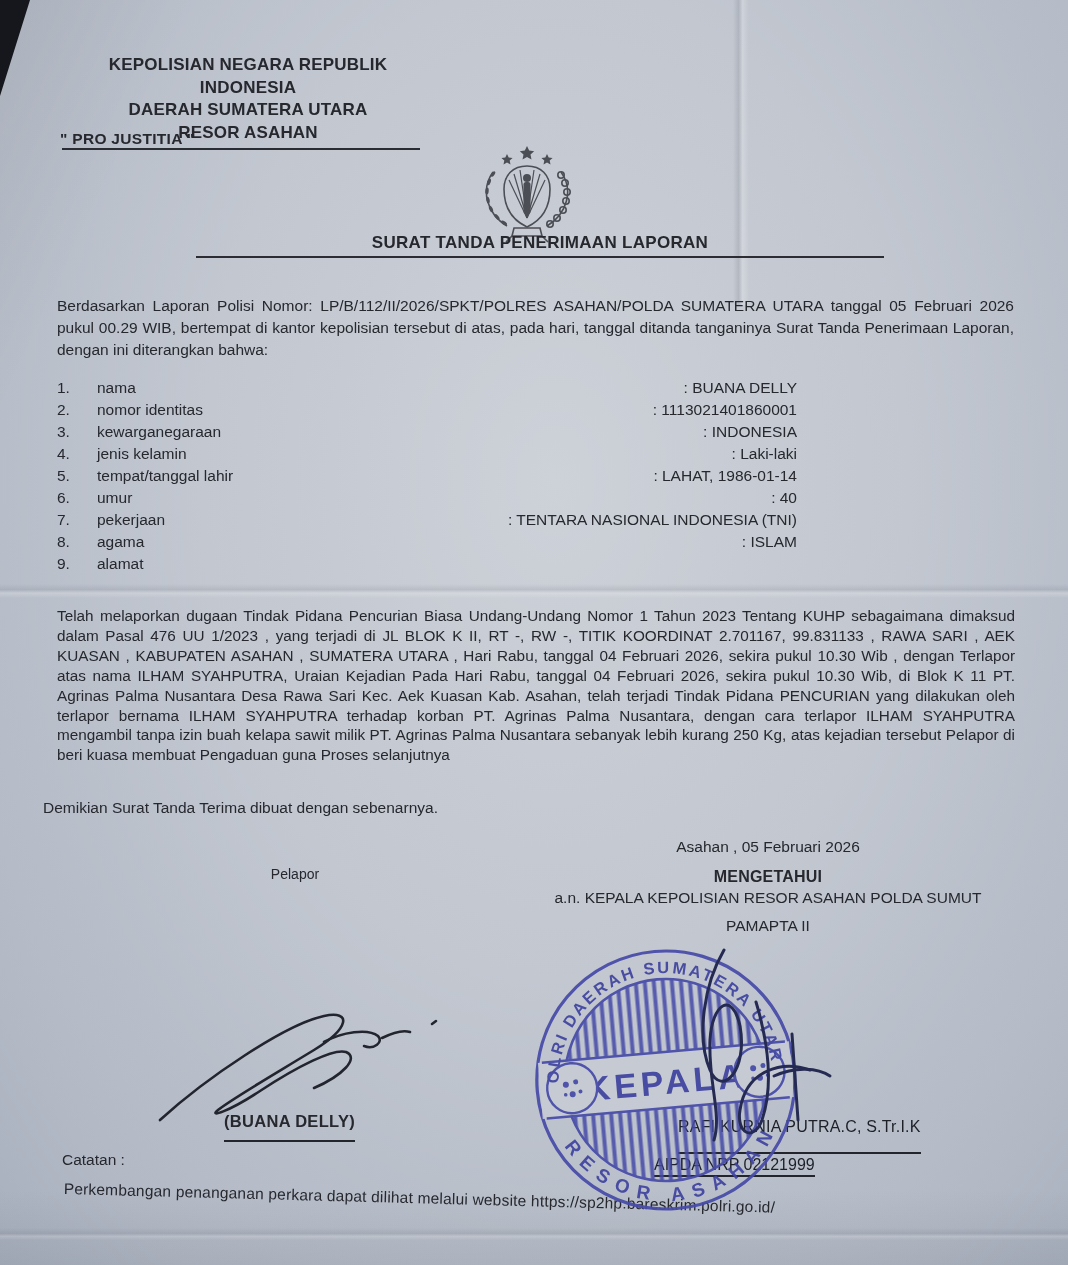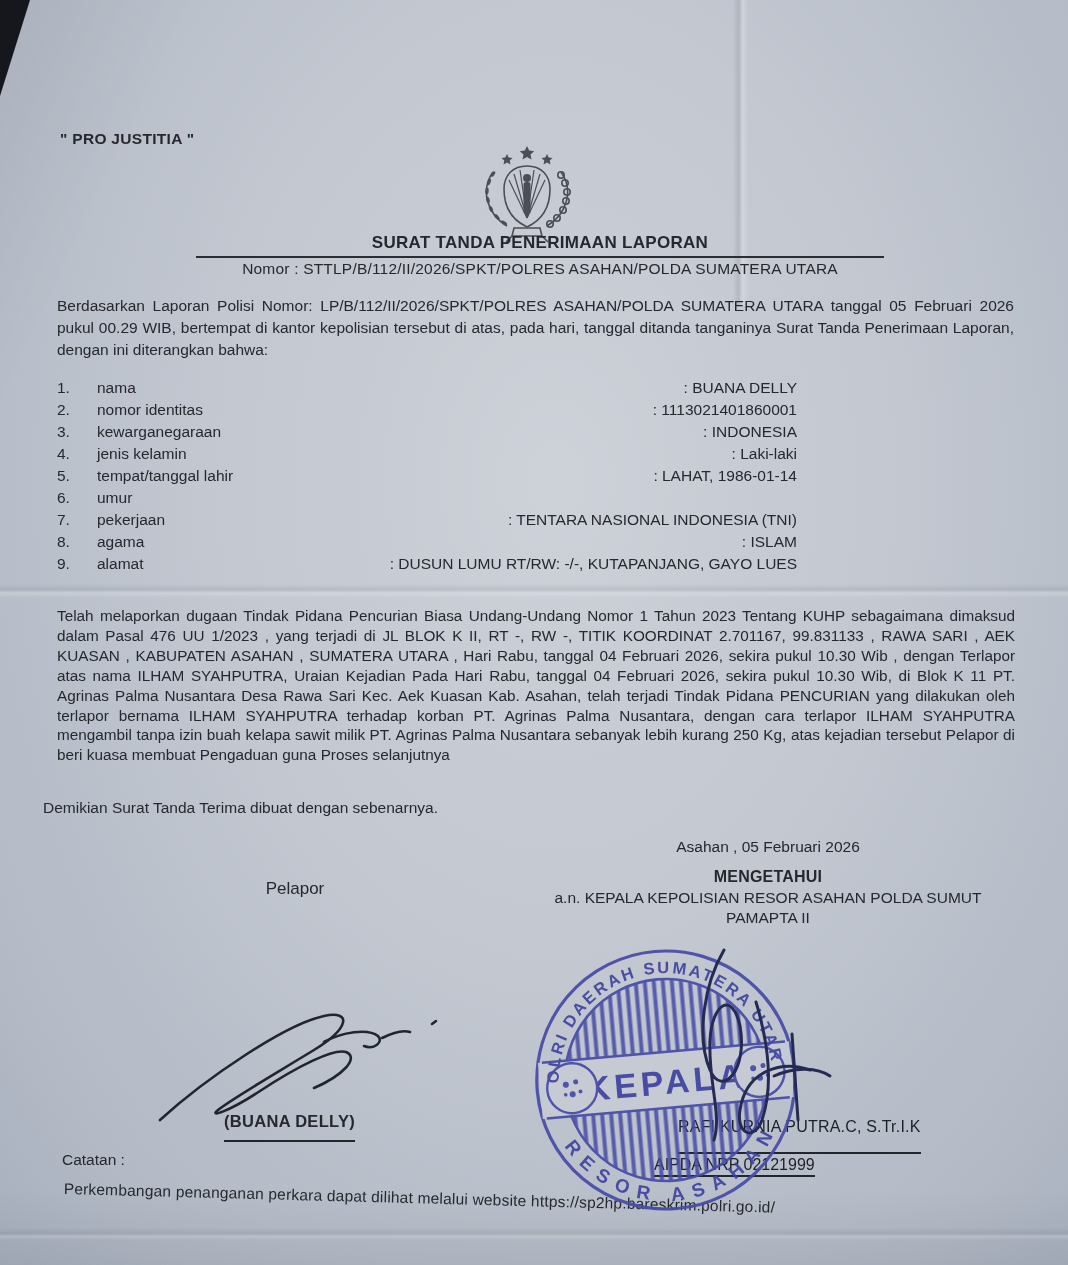--- a/index.html
+++ b/index.html
@@ -48,22 +48,22 @@
   .frow{display:flex;line-height:22px;}
   .fno{width:40px;flex:none;}
   .flabel{width:198px;flex:none;}
   .fval{flex:1;white-space:nowrap;text-align:right;}
 
   .closing{left:43px;top:799px;font-size:15.5px;}
 
   .sign-right{left:525px;top:838px;width:486px;text-align:center;font-size:15.5px;}
   .mengetahui{font-weight:bold;font-size:16px;margin-top:12px;letter-spacing:.2px;}
   .an-line{margin-top:3px;}
-  .pamapta{margin-top:2px;}
-  .pelapor{left:232px;top:866px;width:126px;text-align:center;font-size:17px;margin-top:13px;}
+  .pamapta{margin-top:10px;}
+  .pelapor{left:232px;top:866px;width:126px;text-align:center;font-size:14px;}
 
   .sig-left{left:146px;top:992px;z-index:6;}
   .buana{left:224px;top:1112px;font-size:16.5px;font-weight:bold;letter-spacing:.3px;
     border-bottom:2.5px solid #23252c;padding-bottom:9px;z-index:2;}
 
   .officer{left:638px;top:1118px;z-index:2;color:#1d2027;}
   .officer .name{font-size:16px;letter-spacing:.2px;border-bottom:2.5px solid #23252c;padding-bottom:16px;display:inline-block;margin-left:40px;}
   .officer .rank{font-size:16px;margin-top:2px;margin-left:16px;border-bottom:2px solid #23252c;padding-bottom:1px;display:inline-block;}
 
   .stamp{left:532px;top:946px;z-index:4;opacity:.93;transform:rotate(-5deg);}
@@ -77,20 +77,26 @@
 </head>
 <body>
 
 <div class="photo">
 
   <div class="corner-tl"></div>
   <div class="crease-v"></div>
   <div class="crease-h1"></div>
   <div class="crease-h2"></div>
 
+  <div class="abs header">
+    <div>KEPOLISIAN NEGARA REPUBLIK INDONESIA</div>
+    <div>DAERAH SUMATERA UTARA</div>
+    <div>RESOR ASAHAN</div>
+    <div class="rule"></div>
+  </div>
   <div class="abs motto">" PRO JUSTITIA "</div>
 
   <div class="abs emblem">
     <svg width="134" height="104" viewBox="0 0 134 104">
       <g fill="none" stroke="#3c3d44" stroke-width="1.6" opacity="0.88">
 
         <g fill="#3c3d44" stroke="none">
           <path d="M67 2 l2.2 4.6 5 .6 -3.7 3.4 1 4.9 -4.5 -2.5 -4.5 2.5 1 -4.9 -3.7 -3.4 5 -.6 Z"></path>
           <path d="M47 10 l1.7 3.5 3.9.5 -2.9 2.6.8 3.8 -3.5-1.9 -3.5 1.9.8-3.8 -2.9-2.6 3.9-.5 Z"></path>
           <path d="M87 10 l1.7 3.5 3.9.5 -2.9 2.6.8 3.8 -3.5-1.9 -3.5 1.9.8-3.8 -2.9-2.6 3.9-.5 Z"></path>
@@ -135,21 +141,20 @@
         </g>
 
         <path d="M54 84 L80 84 L82 92 L52 92 Z"></path>
         <path d="M52 92 L46 98 M82 92 L88 98"></path>
       </g>
     </svg>
   </div>
 
   <div class="abs title-wrap">
     <span class="title-main">SURAT TANDA PENERIMAAN LAPORAN</span>
-    <span class="title-nomor">Nomor : STTLP/B/112/II/2026/SPKT/POLRES ASAHAN/POLDA SUMATERA UTARA</span>
   </div>
 
   <div class="abs para intro">Berdasarkan Laporan Polisi Nomor: LP/B/112/II/2026/SPKT/POLRES ASAHAN/POLDA SUMATERA UTARA tanggal 05 Februari 2026 pukul 00.29 WIB, bertempat di kantor kepolisian tersebut di atas, pada hari, tanggal ditanda tanganinya Surat Tanda Penerimaan Laporan, dengan ini diterangkan bahwa:</div>
 
   <div class="abs fields">
     <div class="frow">
       <span class="fno">1.</span>
         <span class="flabel">nama</span>
         <span class="fval">: BUANA DELLY</span>
     </div>
@@ -169,35 +174,35 @@
         <span class="fval">: Laki-laki</span>
     </div>
     <div class="frow">
       <span class="fno">5.</span>
         <span class="flabel">tempat/tanggal lahir</span>
         <span class="fval">: LAHAT, 1986-01-14</span>
     </div>
     <div class="frow">
       <span class="fno">6.</span>
         <span class="flabel">umur</span>
+        <span class="fval">: 40</span>
     </div>
     <div class="frow">
       <span class="fno">7.</span>
         <span class="flabel">pekerjaan</span>
         <span class="fval">: TENTARA NASIONAL INDONESIA (TNI)</span>
     </div>
     <div class="frow">
       <span class="fno">8.</span>
         <span class="flabel">agama</span>
         <span class="fval">: ISLAM</span>
     </div>
     <div class="frow">
       <span class="fno">9.</span>
         <span class="flabel">alamat</span>
-        <span class="fval">: DUSUN LUMU RT/RW: -/-, KUTAPANJANG, GAYO LUES</span>
     </div>
   </div>
 
   <div class="abs para bodytext">Telah melaporkan dugaan Tindak Pidana Pencurian Biasa Undang-Undang Nomor 1 Tahun 2023 Tentang KUHP sebagaimana dimaksud dalam Pasal 476 UU 1/2023 , yang terjadi di JL BLOK K II, RT -, RW -, TITIK KOORDINAT 2.701167, 99.831133 , RAWA SARI , AEK KUASAN , KABUPATEN ASAHAN , SUMATERA UTARA , Hari Rabu, tanggal 04 Februari 2026, sekira pukul 10.30 Wib , dengan Terlapor atas nama ILHAM SYAHPUTRA, Uraian Kejadian Pada Hari Rabu, tanggal 04 Februari 2026, sekira pukul 10.30 Wib, di Blok K 11 PT. Agrinas Palma Nusantara Desa Rawa Sari Kec. Aek Kuasan Kab. Asahan, telah terjadi Tindak Pidana PENCURIAN yang dilakukan oleh terlapor bernama ILHAM SYAHPUTRA terhadap korban PT. Agrinas Palma Nusantara, dengan cara terlapor ILHAM SYAHPUTRA mengambil tanpa izin buah kelapa sawit milik PT. Agrinas Palma Nusantara sebanyak lebih kurang 250 Kg, atas kejadian tersebut Pelapor di beri kuasa membuat Pengaduan guna Proses selanjutnya</div>
 
   <div class="abs closing">Demikian Surat Tanda Terima dibuat dengan sebenarnya.</div>
 
   <div class="abs sign-right">
     <div>Asahan , 05 Februari 2026</div>
     <div class="mengetahui">MENGETAHUI</div>

